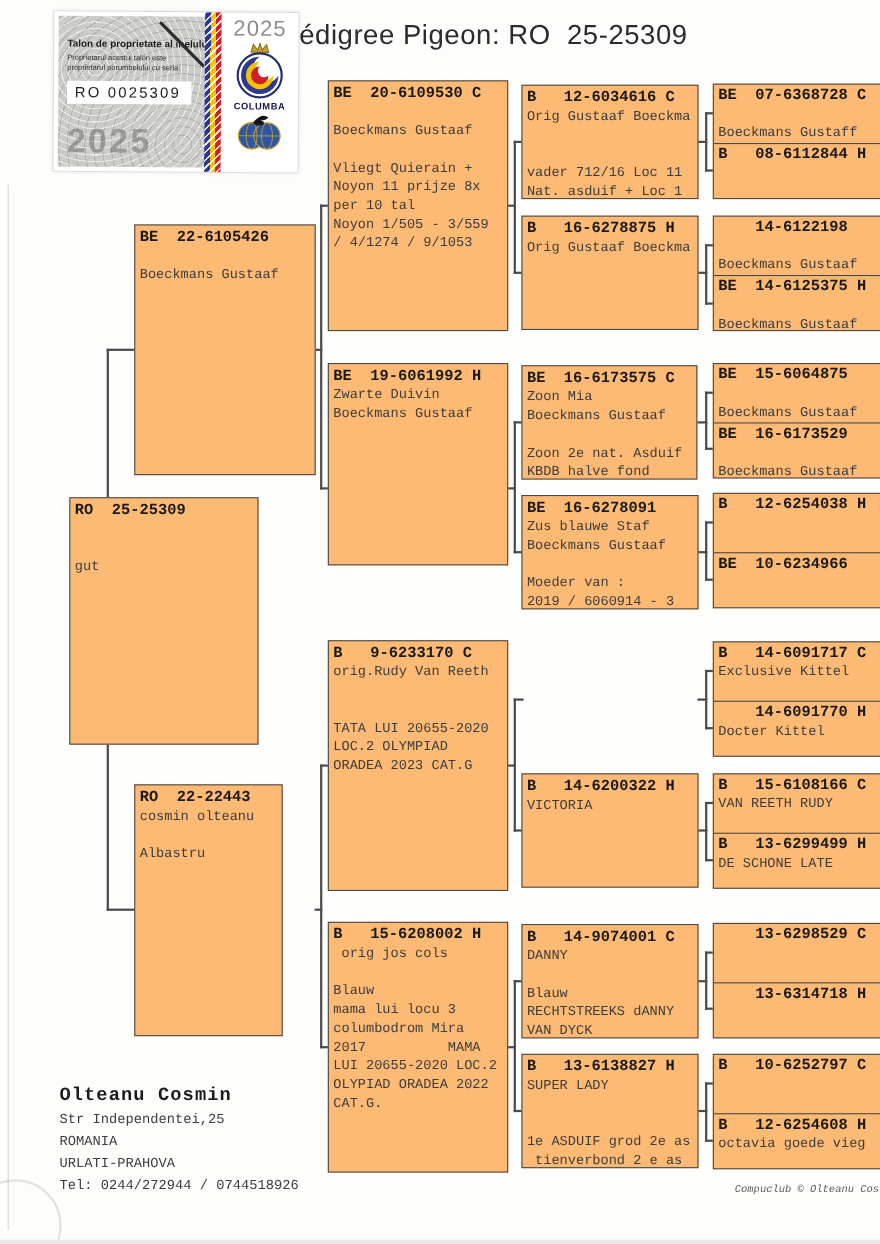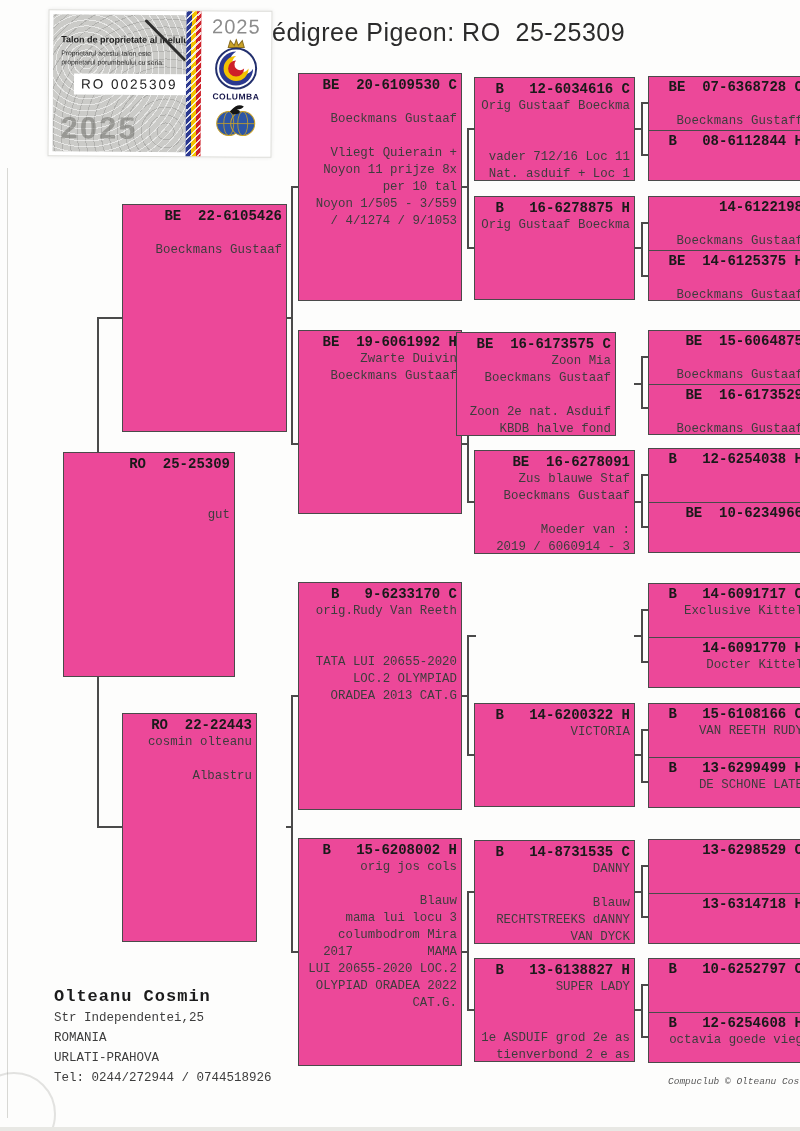--- a/index.html
+++ b/index.html
@@ -8,22 +8,22 @@
   
   .edge-line{position:absolute;left:7px;top:168px;width:1px;height:950px;background:#d8d8d4;}
   .corner-arc{position:absolute;left:-28px;top:1072px;width:80px;height:80px;border:2px solid rgba(130,130,126,.22);border-radius:50%;}
   .bottom-strip{position:absolute;left:0;top:1127px;width:100%;height:4px;background:#e8e8e4;}
   
   .title{position:absolute;left:272px;top:18px;font-family:"Liberation Sans","DejaVu Sans",sans-serif;
          font-size:25px;color:#2b2b2b;white-space:pre;letter-spacing:.5px;}
   
   #wires div{position:absolute;background:#4a4a4a;z-index:1;}
   
-  .bx{position:absolute;box-sizing:border-box;background:#ec4899;border:1.5px solid #4a4a4a;
-      padding:3px 4px;z-index:2;text-align:right;}
+  .bx{position:absolute;box-sizing:border-box;background:#fdba74;border:1.5px solid #4a4a4a;
+      padding:3px 4px;z-index:2;}
   .rng{font-weight:bold;font-size:14px;line-height:17px;white-space:pre;color:#1a1a1a;}
   .bd{font-size:12.4px;line-height:17px;white-space:pre;color:#3d3d3d;}
   .pair{padding:0;}
   .half{position:absolute;left:0;right:0;padding:2px 4px;}
   .half.top{top:0;height:51px;}
   .half.bot{top:53px;bottom:0;border-top:1.5px solid #4a4a4a;}
   
   .owner{position:absolute;left:54px;top:986px;}
   .owner-name{font-weight:bold;font-size:17px;letter-spacing:1px;color:#1c1c1c;line-height:22px;}
   .owner-line{font-size:12.5px;line-height:20px;color:#3d3d3d;white-space:pre;}
@@ -32,21 +32,21 @@
   
   .sticker{position:absolute;left:48px;top:10px;width:222px;height:145px;background:#fff;
            border:1px solid #dcdcd8;box-shadow:0 0 4px rgba(0,0,0,.08);transform:rotate(.4deg);z-index:5;
            font-family:"Liberation Sans","DejaVu Sans",sans-serif;}
   .guilloche{position:absolute;left:4px;top:4px;width:133px;height:137px;background-color:#cbcbc8;
     background-image:repeating-radial-gradient(circle at 25% 35%,rgba(255,255,255,.55) 0 1px,transparent 1px 6px),
                      repeating-radial-gradient(circle at 85% 85%,rgba(110,110,108,.28) 0 1px,transparent 1px 8px);}
   .talon-1{position:absolute;left:8px;top:20px;font-size:9px;font-weight:bold;color:#1d1d1d;white-space:nowrap;}
   .talon-2{position:absolute;left:8px;top:35px;font-size:6.8px;color:#2a2a2a;}
   .talon-3{position:absolute;left:8px;top:44px;font-size:6.8px;color:#2a2a2a;}
-  .ring-label{position:absolute;left:21px;top:59px;width:106px;height:21px;background:#fff;
+  .ring-label{position:absolute;left:8px;top:59px;width:106px;height:21px;background:#fff;
               display:flex;align-items:center;padding-left:7px;font-size:13.5px;letter-spacing:2px;color:#222;}
   .year-big{position:absolute;left:8px;top:96px;font-size:31px;font-weight:bold;color:rgba(118,118,114,.6);letter-spacing:2px;}
   .slash{position:absolute;left:97px;top:8px;width:57px;height:2.5px;background:#2d2d2d;transform:rotate(45deg);transform-origin:0 0;border-radius:2px;}
   .flag-band{position:absolute;left:137px;top:0;width:15px;height:145px;
      background-image:repeating-linear-gradient(135deg,rgba(255,255,255,.85) 0 1.5px,transparent 1.5px 5px),
         linear-gradient(90deg,#2b3990 0 34%,#f2c200 34% 67%,#ce2029 67% 100%);}
   .right-panel{position:absolute;left:152px;top:0;width:70px;height:145px;text-align:center;}
   .year-right{font-size:20px;color:#8c8c8c;margin-top:4px;letter-spacing:1px;}
   .columba-name{font-size:8.5px;font-weight:bold;letter-spacing:.5px;color:#15154a;margin-top:1px;}
 </style>
@@ -158,21 +158,21 @@
     <div class="bd">Zwarte Duivin
 Boeckmans Gustaaf</div>
   </div>
   <div class="bx" style="left:298px;top:582px;width:164px;height:228px">
     <div class="rng">B   9-6233170 C</div>
     <div class="bd">orig.Rudy Van Reeth
 
 
 TATA LUI 20655-2020
 LOC.2 OLYMPIAD
-ORADEA 2013 CAT.G</div>
+ORADEA 2023 CAT.G</div>
   </div>
   <div class="bx" style="left:298px;top:838px;width:164px;height:228px">
     <div class="rng">B   15-6208002 H</div>
     <div class="bd"> orig jos cols
 
 Blauw
 mama lui locu 3
 columbodrom Mira
 2017          MAMA
 LUI 20655-2020 LOC.2
@@ -185,42 +185,42 @@
     <div class="bd">Orig Gustaaf Boeckma
 
 
 vader 712/16 Loc 11
 Nat. asduif + Loc 1</div>
   </div>
   <div class="bx" style="left:474px;top:196px;width:161px;height:104px">
     <div class="rng">B   16-6278875 H</div>
     <div class="bd">Orig Gustaaf Boeckma</div>
   </div>
-  <div class="bx" style="left:456px;top:332px;width:160px;height:104px">
+  <div class="bx" style="left:474px;top:332px;width:160px;height:104px">
     <div class="rng">BE  16-6173575 C</div>
     <div class="bd">Zoon Mia
 Boeckmans Gustaaf
 
 Zoon 2e nat. Asduif
 KBDB halve fond</div>
   </div>
   <div class="bx" style="left:474px;top:450px;width:161px;height:104px">
     <div class="rng">BE  16-6278091</div>
     <div class="bd">Zus blauwe Staf
 Boeckmans Gustaaf
 
 Moeder van :
 2019 / 6060914 - 3</div>
   </div>
   <div class="bx" style="left:474px;top:703px;width:161px;height:104px">
     <div class="rng">B   14-6200322 H</div>
     <div class="bd">VICTORIA</div>
   </div>
   <div class="bx" style="left:474px;top:840px;width:161px;height:104px">
-    <div class="rng">B   14-8731535 C</div>
+    <div class="rng">B   14-9074001 C</div>
     <div class="bd">DANNY
 
 Blauw
 RECHTSTREEKS dANNY
 VAN DYCK</div>
   </div>
   <div class="bx" style="left:474px;top:958px;width:161px;height:104px">
     <div class="rng">B   13-6138827 H</div>
     <div class="bd">SUPER LADY
 

